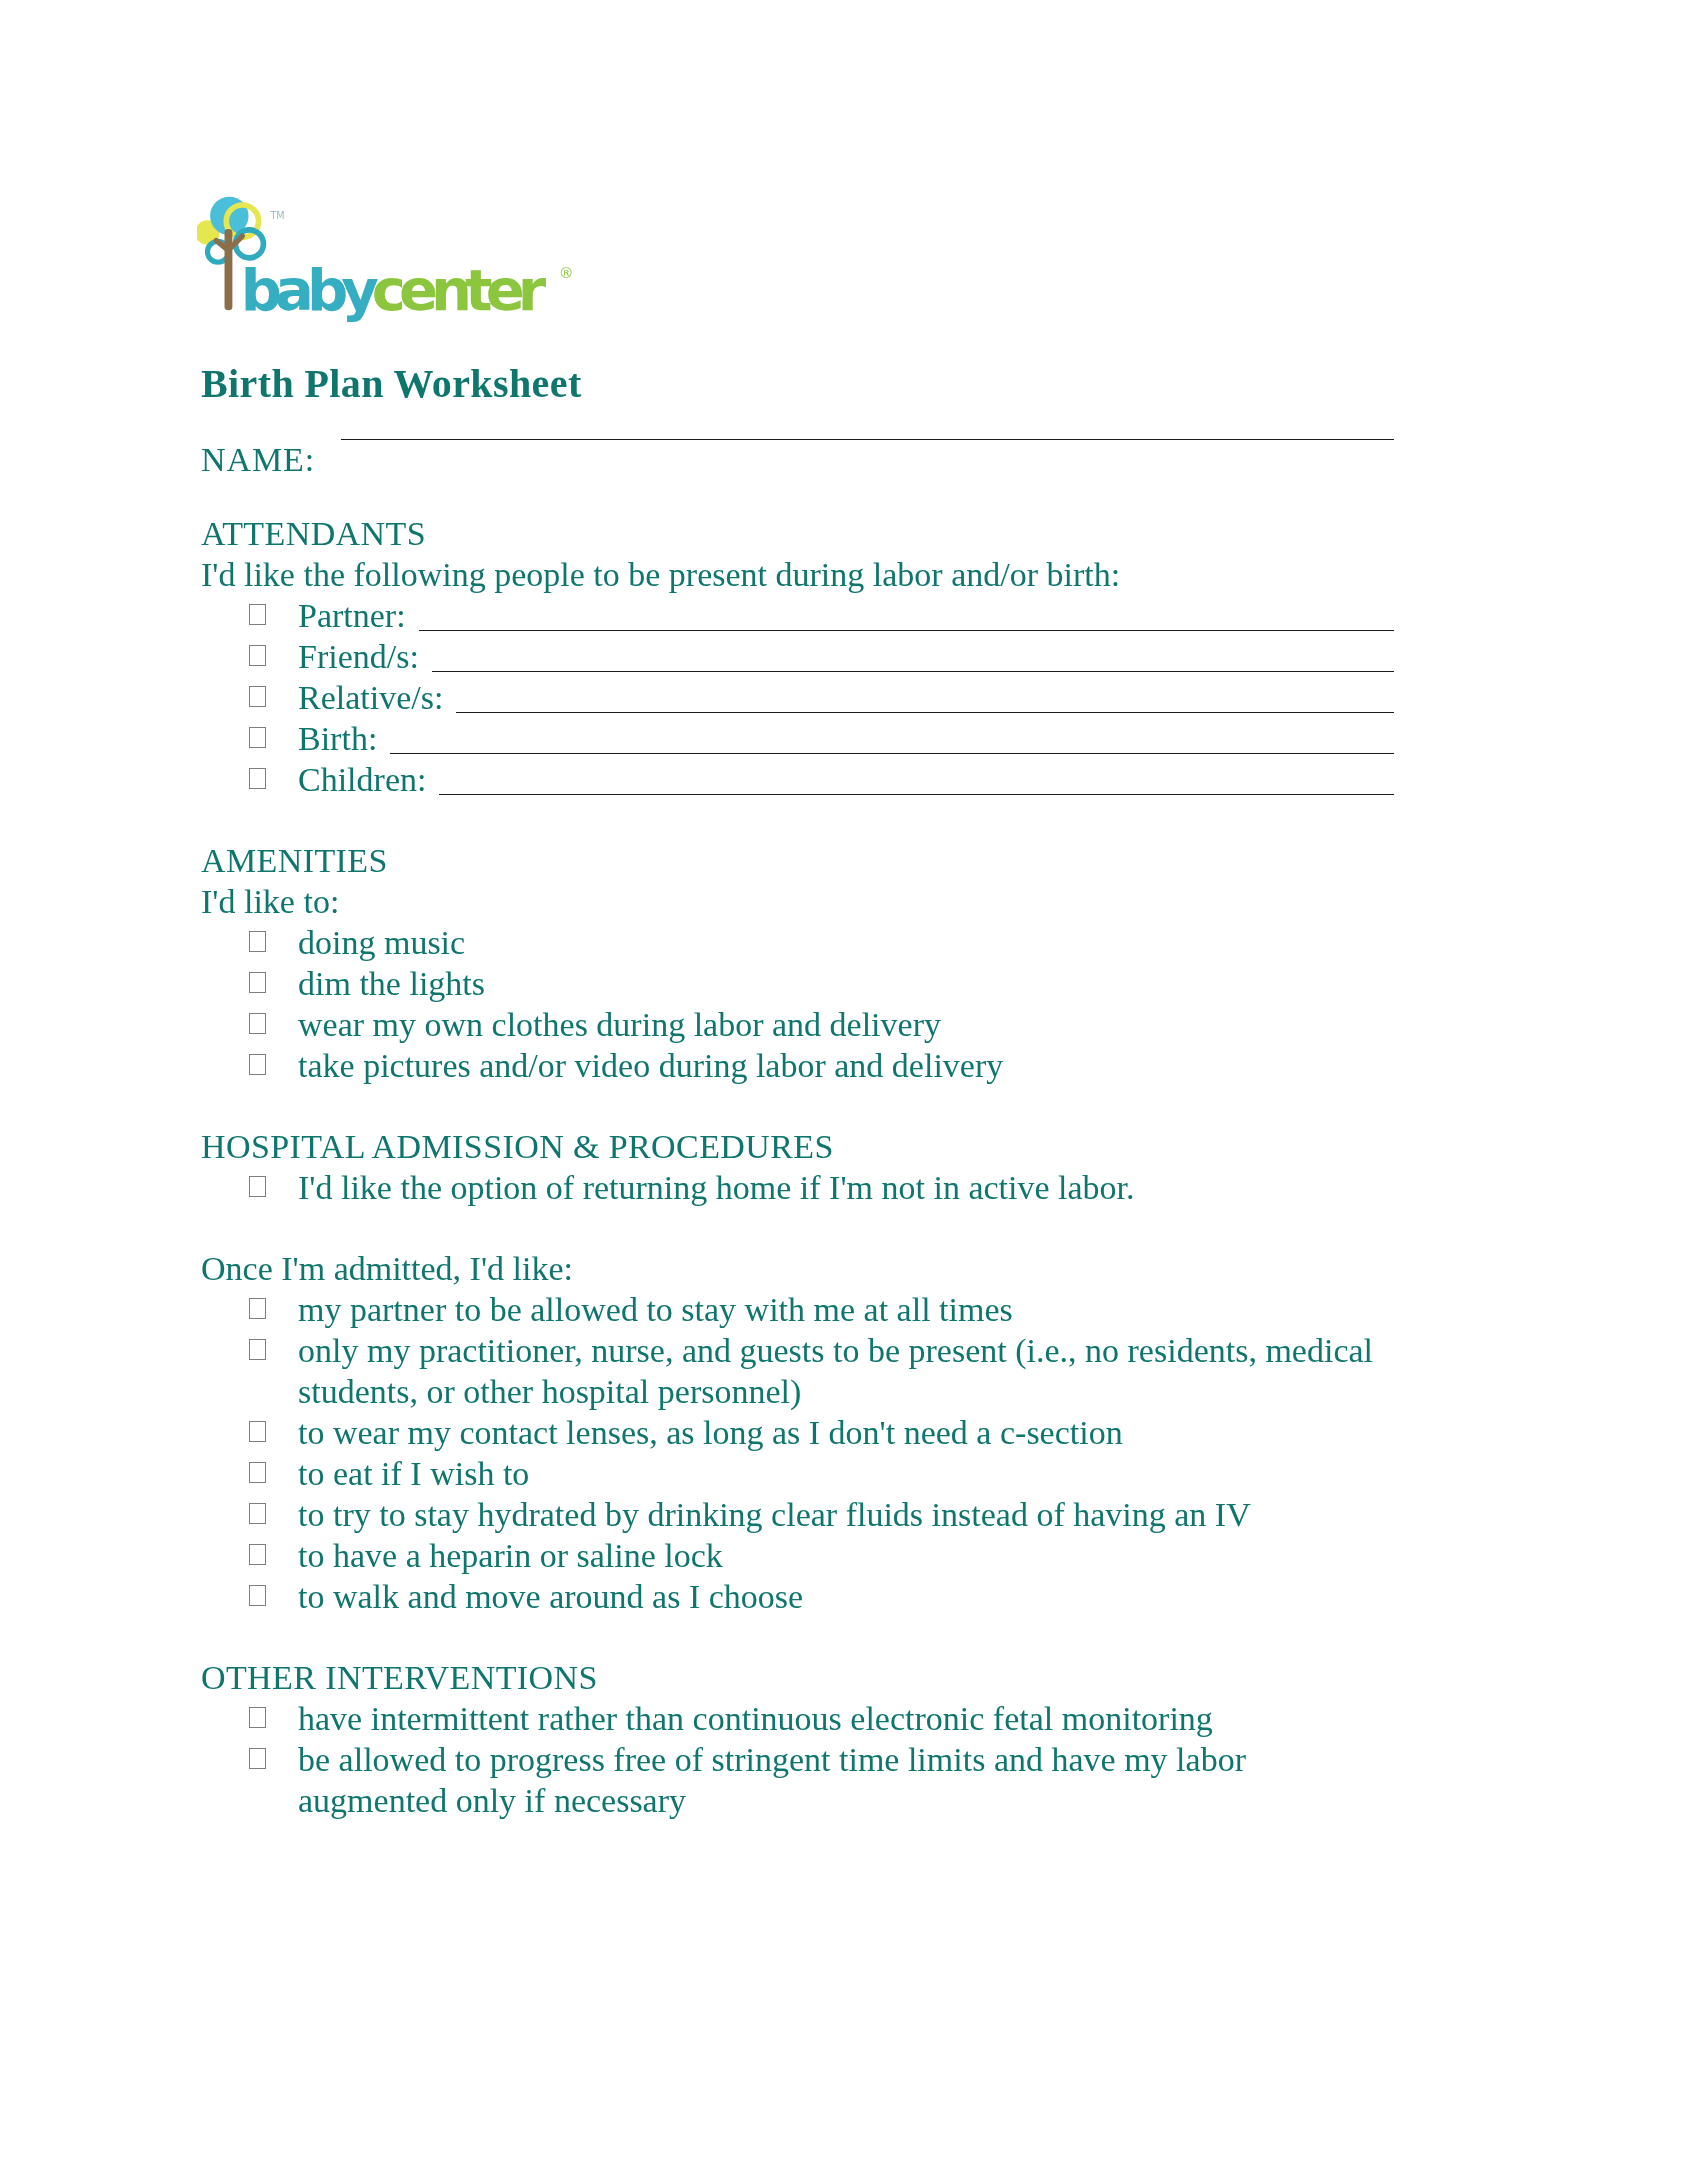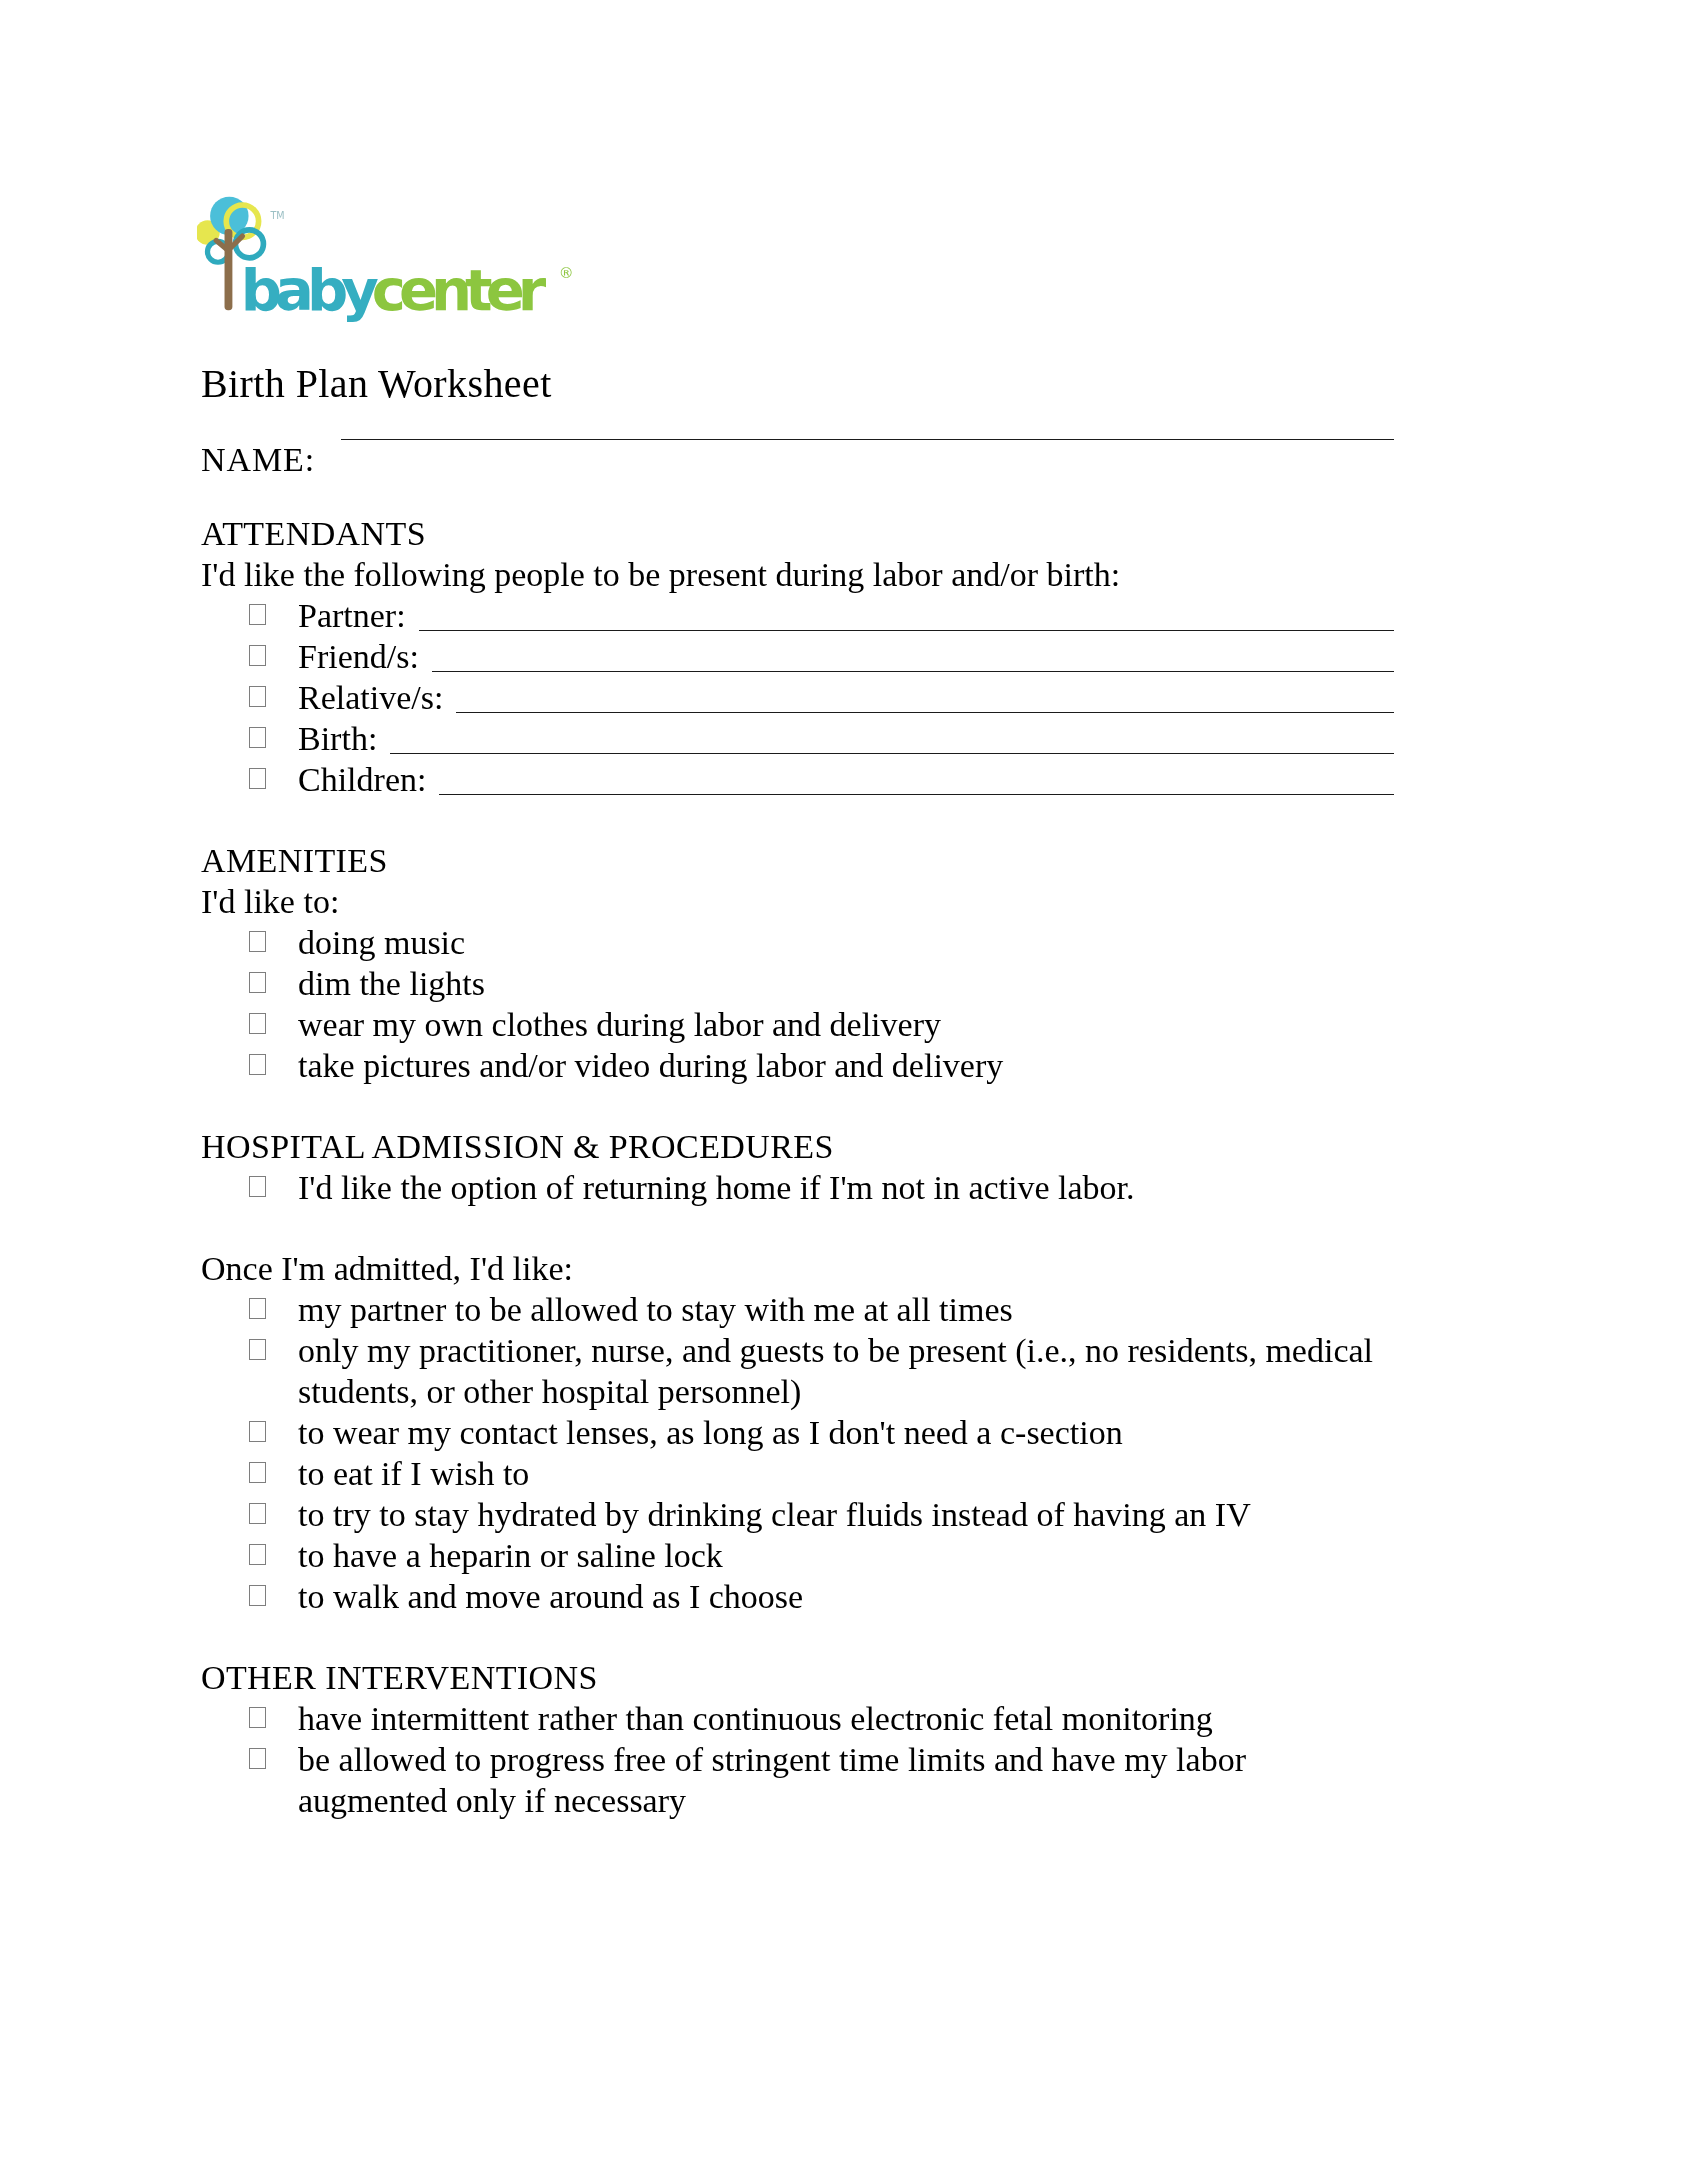--- a/index.html
+++ b/index.html
@@ -3,26 +3,26 @@
 <meta charset="utf-8">
 <style>
   html,body{margin:0;padding:0;background:#ffffff;}
   .page{
     position:relative;
     width:1687px;height:2184px;
     background:#ffffff;
     box-sizing:border-box;
     padding:0 293px 0 201px;
     font-family:"Liberation Serif","DejaVu Serif",serif;
-    font-size:34px;line-height:41px;color:#000000;
+    font-size:34px;line-height:41px;color:#0f766e;
     overflow:hidden;
   }
   .logo{margin:194px 0 0 -4.4px;display:block;}
   .doc-title{
-    font-size:40px;line-height:47px;font-weight:normal;
+    font-size:40px;line-height:47px;font-weight:bold;
     margin:26px 0 0 0;letter-spacing:0.4px;
   }
   .name-row{display:flex;align-items:flex-start;margin-top:32px;}
   .name-label{white-space:nowrap;letter-spacing:0.9px;}
   .fill-line{flex:1 1 auto;border-bottom:1.7px solid #1b1b1b;margin:0 0 5.2px 13px;}
   .name-row .fill-line{margin-left:26px;}
   .section{margin-top:33px;}
   .section + .section{margin-top:40px;}
   h2{font-size:34px;line-height:41px;font-weight:normal;margin:0;letter-spacing:0.4px;}
   p{margin:0;}

